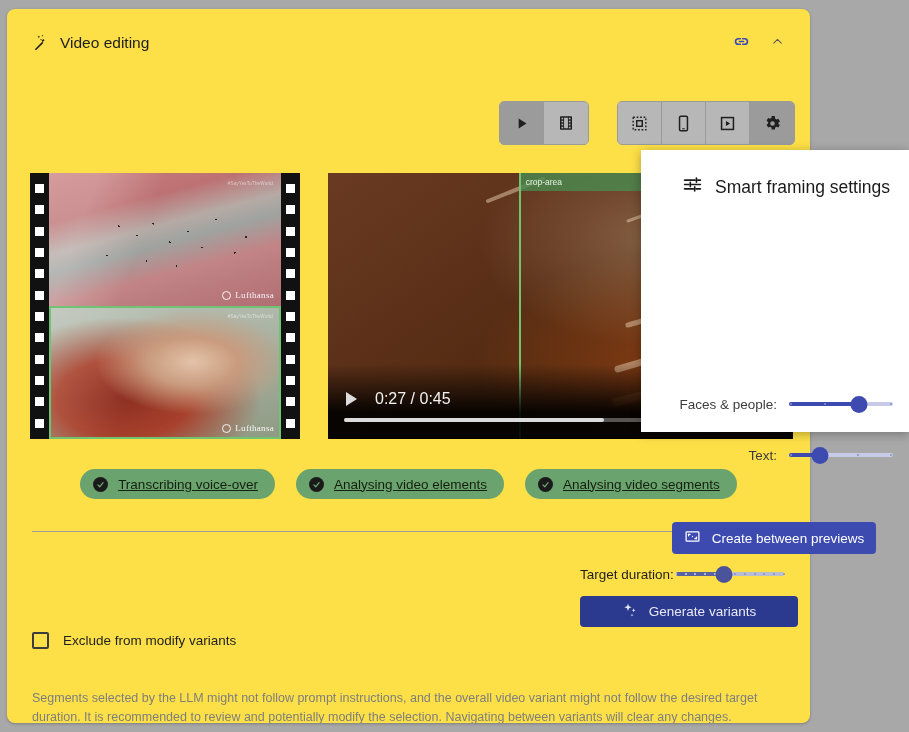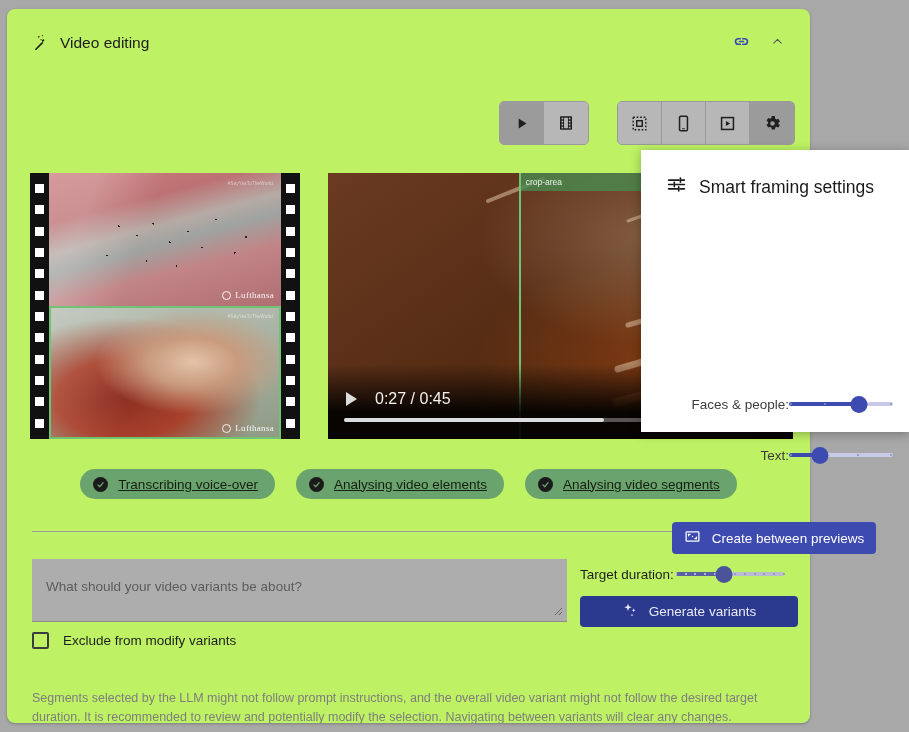--- a/index.html
+++ b/index.html
@@ -8,21 +8,21 @@
     width: 909px; height: 732px;
     background: #a8a8a8;
     font-family: "Liberation Sans", sans-serif;
     overflow: hidden;
     position: relative;
   }
   
   .card {
     position: absolute; left: 7px; top: 9px;
     width: 803px; height: 714px;
-    background: #bef264;
+    background: #fde047;
     border-radius: 8px;
     box-shadow: 0 1px 3px rgba(0,0,0,.25);
     overflow: hidden;
   }
   
   .hdr {
     position:absolute; left:0; top:0; width:100%; height:55px;
   }
   .hdr-title {
     position:absolute; left:25px; top:24px;
@@ -207,25 +207,25 @@
   .tdur .sl-thumb { background:#4b549a; }
   
   .popup {
     position:absolute; left:641px; top:150px;
     width:268px; height:282px;
     background:#fff;
     box-shadow:0 2px 10px rgba(0,0,0,.30);
     z-index:20;
   }
   .pop-title {
-    position:absolute; left:25px; top:24px;
+    position:absolute; left:41px; top:24px;
     display:flex; align-items:center; gap:12px;
     font-size:17.5px; color:#1a1a1a;
   }
-  .pop-row { position:absolute; right:16px; display:flex; align-items:flex-end; }
+  .pop-row { position:absolute; right:16px; display:flex; align-items:flex-end; gap:12px; }
   .pop-row .lbl { font-size:13.5px; color:#3c3c3c; white-space:nowrap;}
   .pop-row .sl { width:104px; }
   .row-faces { top:246px; }
   .row-text { top:297px;margin-left:16px; }
   .cfp-btn {
     position:absolute; left:31px; top:372px;
     width:204px; height:32px;
     background:#3d4bb0; color:#fff; border:none; border-radius:4px;
     display:flex; align-items:center; justify-content:center; gap:11px;
     font-size:13.5px; font-family:"Liberation Sans", sans-serif; cursor:pointer;
@@ -423,29 +423,20 @@
             <polyline points="5,13 10,18 19,7"></polyline>
           </svg>
       </span>
       <span>Analysing video segments</span>
     </div>
   </div>
 
   <div class="divider"></div>
 
   <div class="form">
-    <div class="ta-wrap">
-      <textarea class="ta" placeholder="What should your video variants be about?" style=""></textarea>
-      <svg class="resize-grip" viewBox="0 0 10 10">
-        <g stroke="#5d5d5d" stroke-width=".9">
-            <line x1="9" y1="2" x2="2" y2="9"></line>
-            <line x1="9" y1="6" x2="6" y2="9"></line>
-          </g>
-      </svg>
-    </div>
 
     <div class="cbrow">
       <span class="cb"></span>
       <span class="cblabel">Exclude from modify variants</span>
     </div>
 
     <div class="tdur">
       <span class="tdur-label">Target duration:</span>
       <div class="sl" style="width:108px">
         <span class="sl-track"></span>

